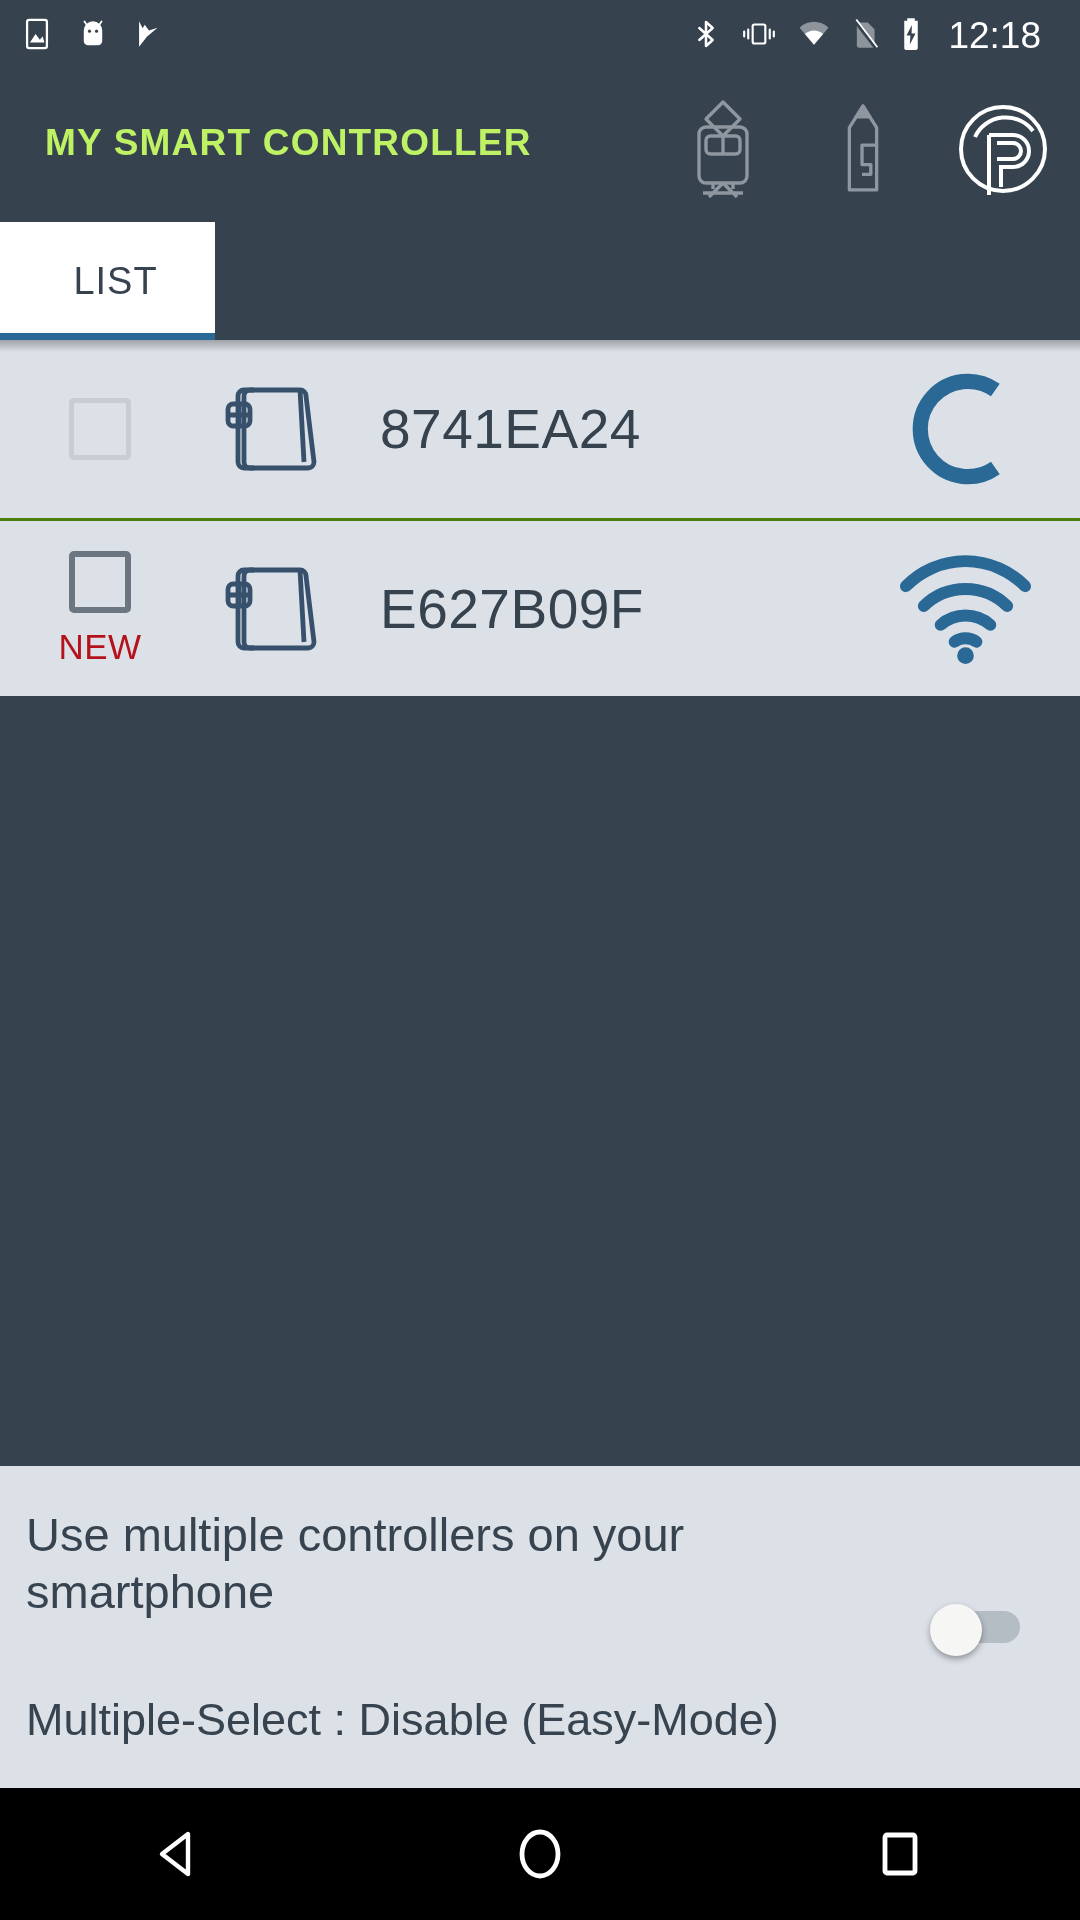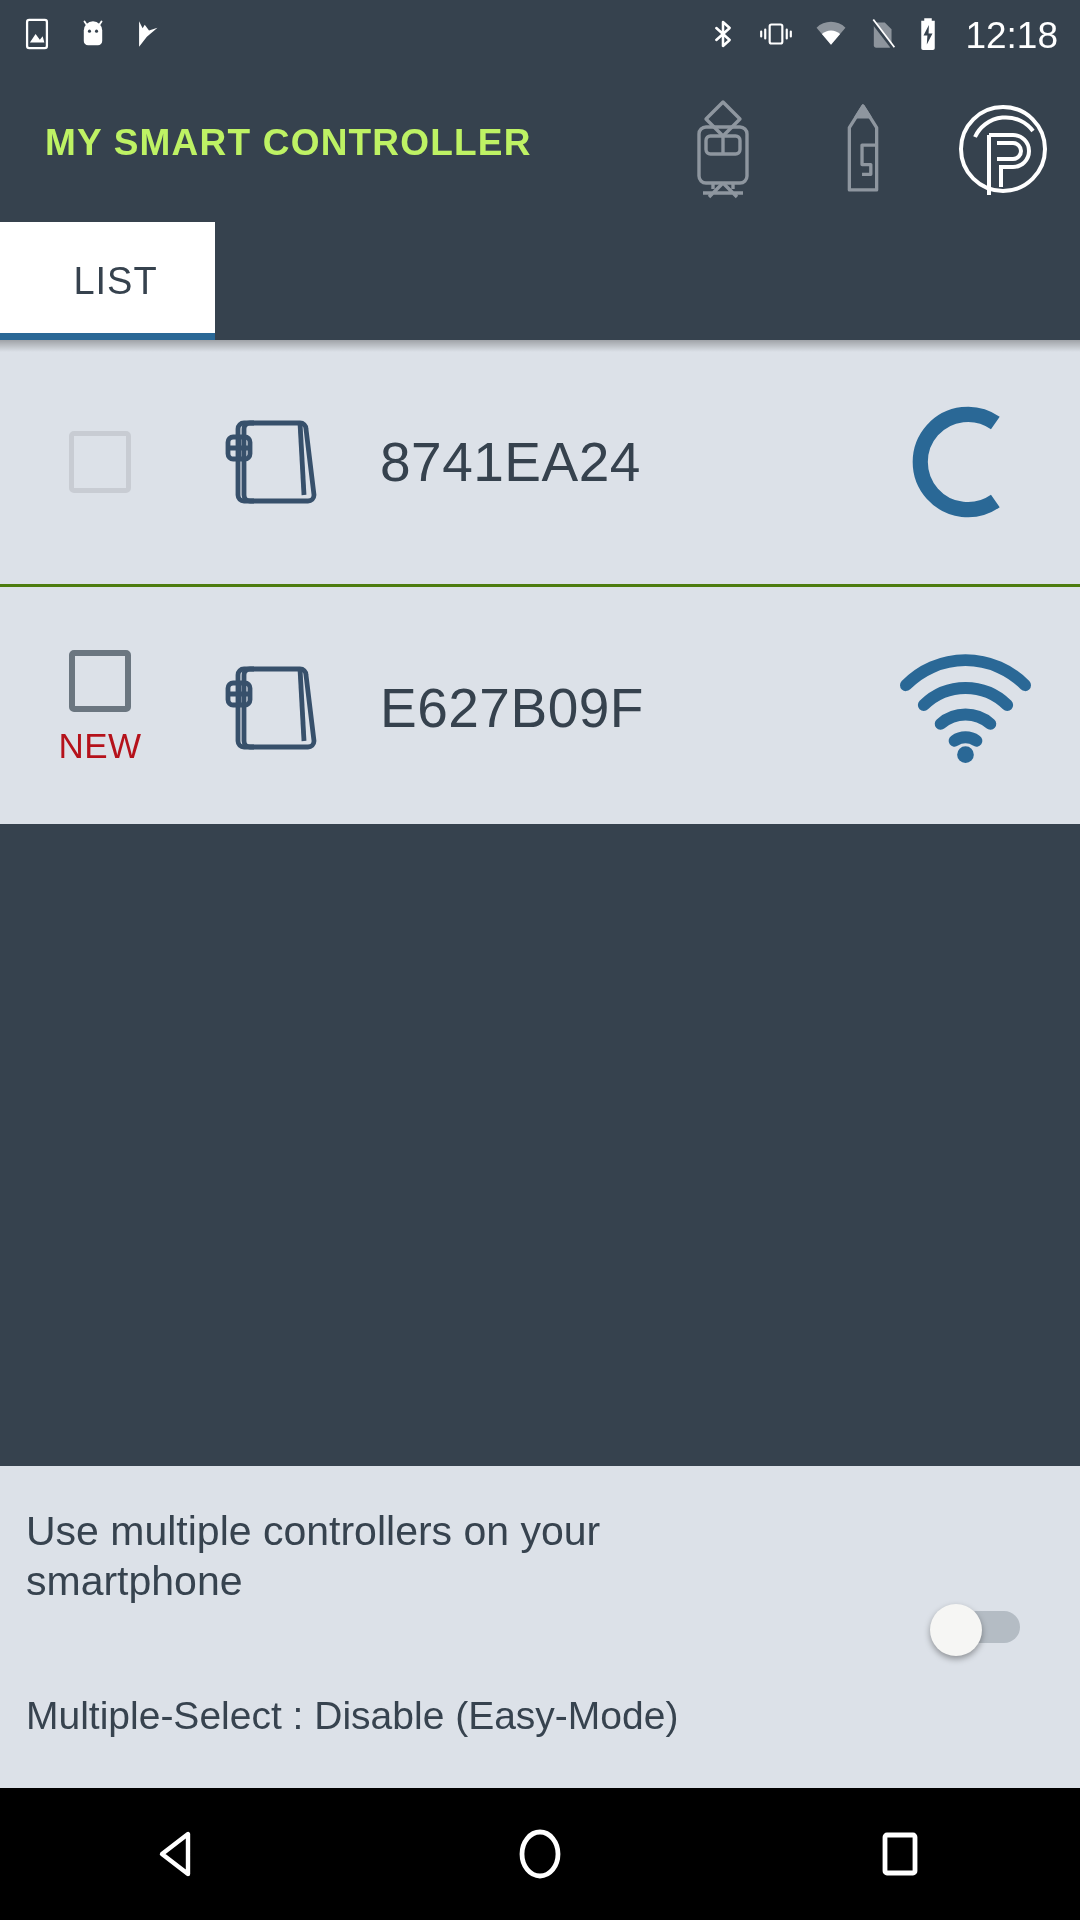--- a/index.html
+++ b/index.html
@@ -10,21 +10,21 @@
     overflow:hidden;
   }
   .screen { position:relative; width:1080px; height:1920px; background:#36424e; }
 
   
   .statusbar {
     position:absolute; top:0; left:0; width:1080px; height:72px;
     background:#36424e; display:flex; align-items:center;
   }
   .sb-left { display:flex; align-items:center; gap:22px; padding-left:20px; }
-  .sb-right { margin-left:auto; display:flex; align-items:center; gap:18px; padding-right:22px; }
+  .sb-right { margin-left:auto; display:flex; align-items:center; gap:18px; padding-right:39px; }
   .sb-time { color:#ffffff; font-size:37px; font-weight:400; letter-spacing:0px; margin-left:6px; }
   .sbicon { display:block; }
 
   
   .appbar {
     position:absolute; top:72px; left:0; width:1080px; height:150px;
     background:#36424e;
   }
   .app-title {
     position:absolute; left:45px; top:50px;
@@ -51,21 +51,21 @@
   }
 
   
   .list { position:absolute; top:340px; left:0; width:1080px; }
   .list-shadow {
     position:absolute; top:340px; left:0; width:1080px; height:12px;
     background:linear-gradient(to bottom, rgba(0,0,0,0.28), rgba(0,0,0,0));
     z-index:5; pointer-events:none;
   }
   .row {
-    position:relative; width:1080px; height:244px;
+    position:relative; width:1080px; height:178px;
     background:#dce1e8; display:flex; align-items:center;
   }
   .row + .row { border-top:3px solid #4d7c0f; }
   .row-check {
     width:200px; display:flex; flex-direction:column;
     align-items:center; justify-content:center;
   }
   .cbox { width:62px; height:62px; border-radius:5px; background:transparent; }
   .cbox.light { border:5px solid #c8ccd3; }
   .cbox.dark  { border:6px solid #6b7680; }
@@ -81,25 +81,25 @@
   
   .filler { position:absolute; left:0; top:824px; width:1080px; height:642px; background:#36424e; }
 
   
   .bottom-panel {
     position:absolute; left:0; top:1466px; width:1080px; height:322px;
     background:#dce1e8;
   }
   .bp-text {
     position:absolute; left:26px; top:40px; width:680px;
-    color:#37434f; font-size:41px; line-height:1.22;
+    color:#37434f; font-size:47px; line-height:1.22;
   }
   .bp-sub {
     position:absolute; left:26px; top:228px;
-    color:#37434f; font-size:39px;
+    color:#37434f; font-size:45px;
   }
   .toggle {
     position:absolute; right:60px; top:138px; width:90px; height:44px;
   }
   .toggle-track {
     position:absolute; right:0; top:7px; width:88px; height:32px;
     background:#b4bcc4; border-radius:16px;
   }
   .toggle-thumb {
     position:absolute; left:0; top:0; width:52px; height:52px;

